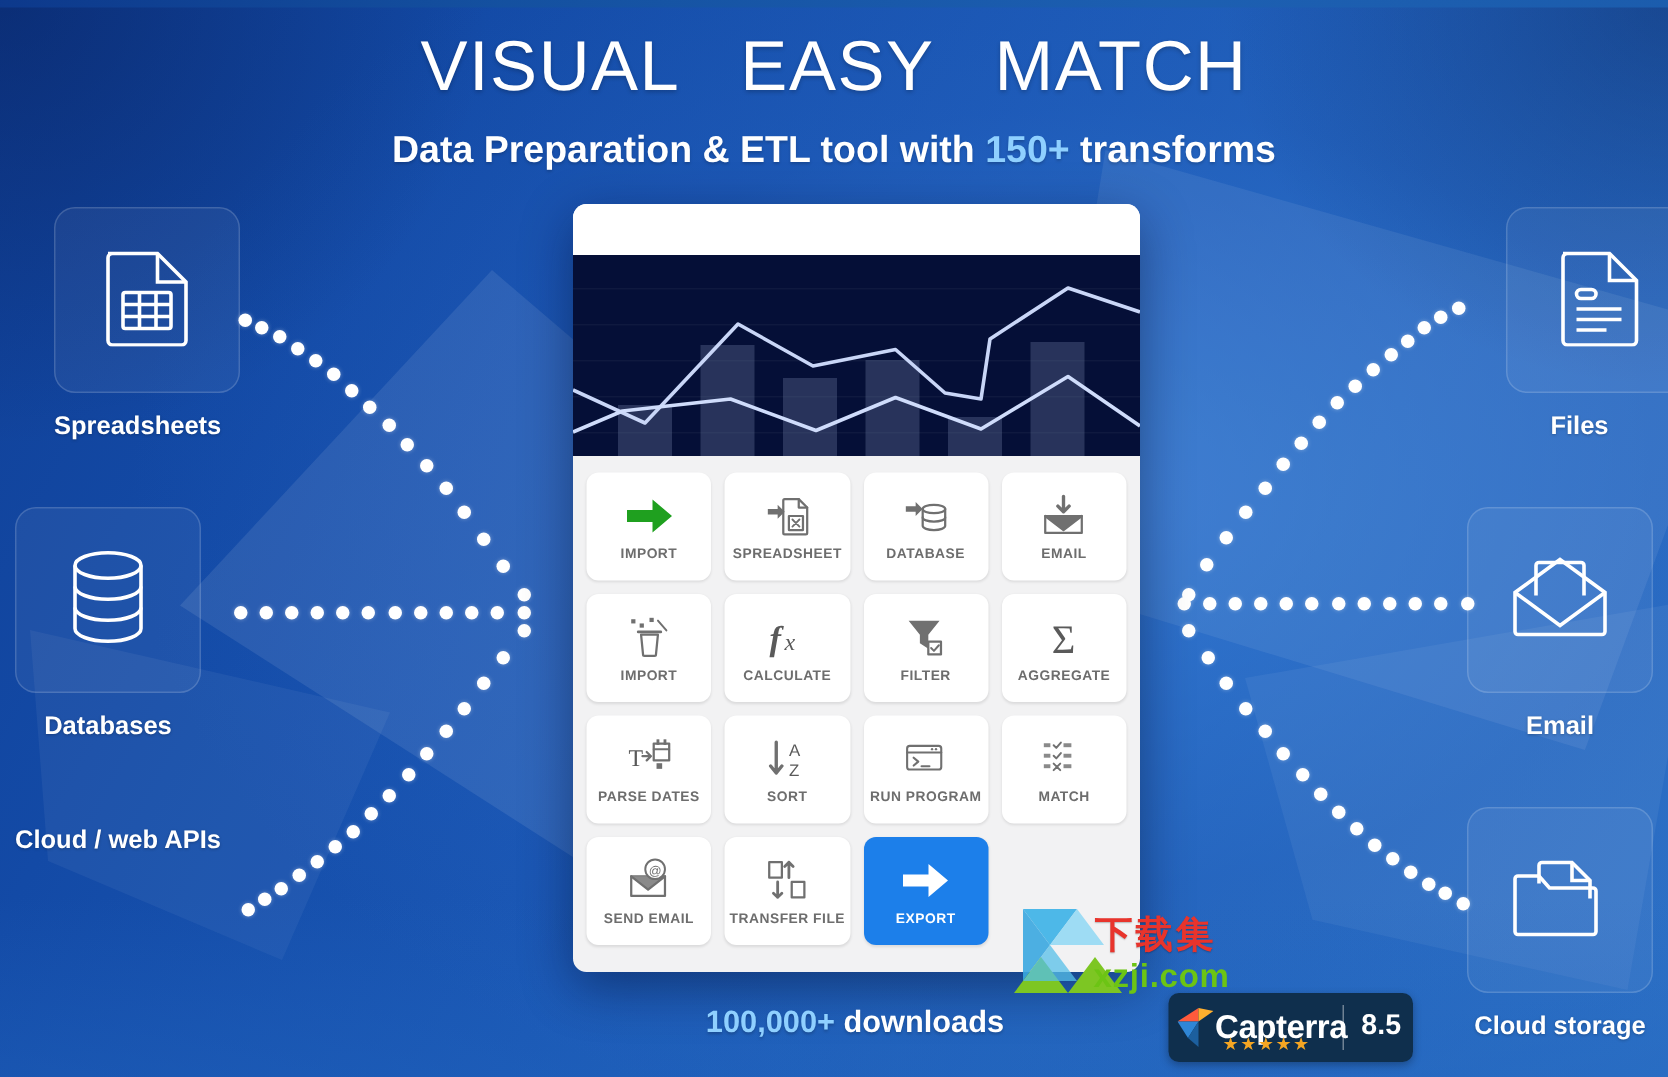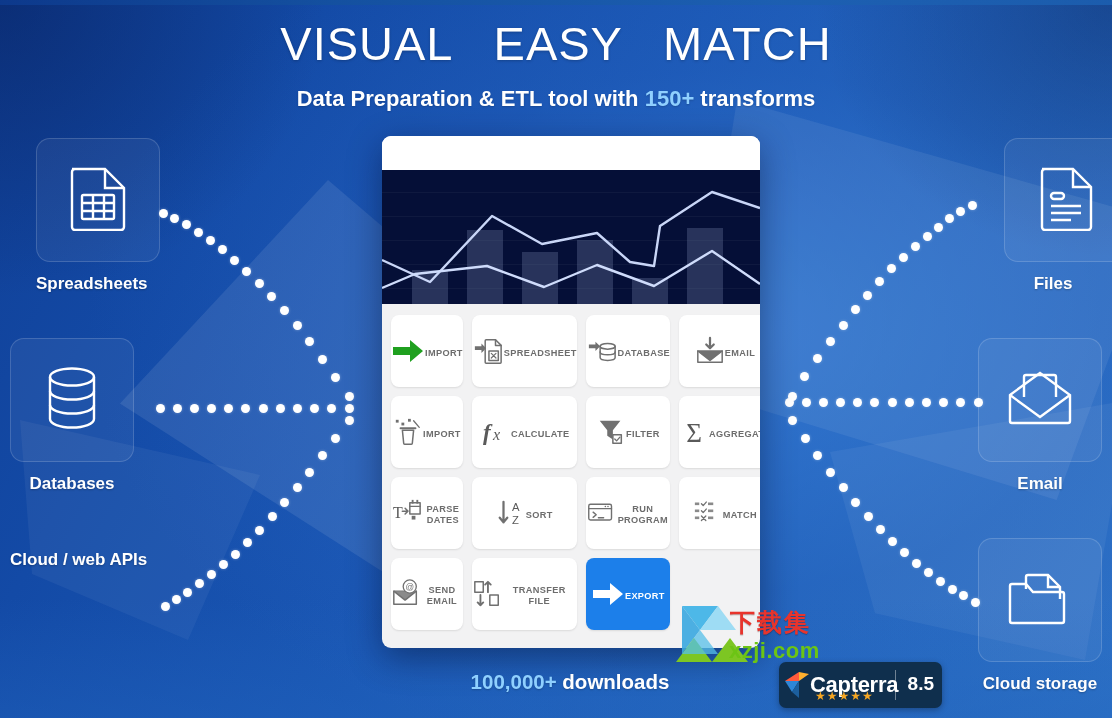--- a/index.html
+++ b/index.html
@@ -47,21 +47,21 @@
 
   
   .headline {
     position:absolute; top:16px; left:0; right:0; text-align:center;
     font-size:47px; font-weight:400; color:#ffffff; letter-spacing:1px;
     text-shadow:0 1px 3px rgba(0,0,0,.22);
   }
   .headline .w { margin:0 13px; }
   .subline {
     position:absolute; top:86px; left:0; right:0; text-align:center;
-    font-size:22px; font-weight:bold; color:#ffffff;
+    font-size:25px; font-weight:bold; color:#ffffff;
     text-shadow:0 1px 2px rgba(0,0,0,.18);
   }
   .subline .hi { color:#8fd0ff; }
 
   
   .chan { position:absolute; width:124px; text-align:center; }
   .chan .box {
     width:124px; height:124px; border-radius:14px;
     border:1px solid rgba(255,255,255,.16);
     background:rgba(255,255,255,.055);
@@ -100,21 +100,21 @@
   .chart .gl { position:absolute; left:0; right:0; height:1px; background:rgba(255,255,255,.045); }
   .chart svg { position:absolute; inset:0; width:100%; height:100%; }
 
   .grid {
     padding:11px 9px 14px 9px;
     display:grid; grid-template-columns:repeat(4,1fr);
     gap:9px 9px;
   }
   .tile {
     background:#ffffff; border-radius:8px; height:72px;
-    display:flex; flex-direction:row; align-items:center; justify-content:center;
+    display:flex; flex-direction:column; align-items:center; justify-content:center;
     box-shadow:0 1px 2px rgba(0,0,0,.10);
     position:relative;
   }
   .tile .ic { height:33px; display:flex; align-items:center; justify-content:center; color:#6b6b6b; }
   .tile .lb {
     margin-top:4px; font-size:9.2px; letter-spacing:.35px; font-weight:bold;
     color:#6d6d6d; text-align:center; line-height:11px;
   }
   .tile.accent { background:#1c7fea; }
   .tile.accent .lb { color:#ffffff; }

